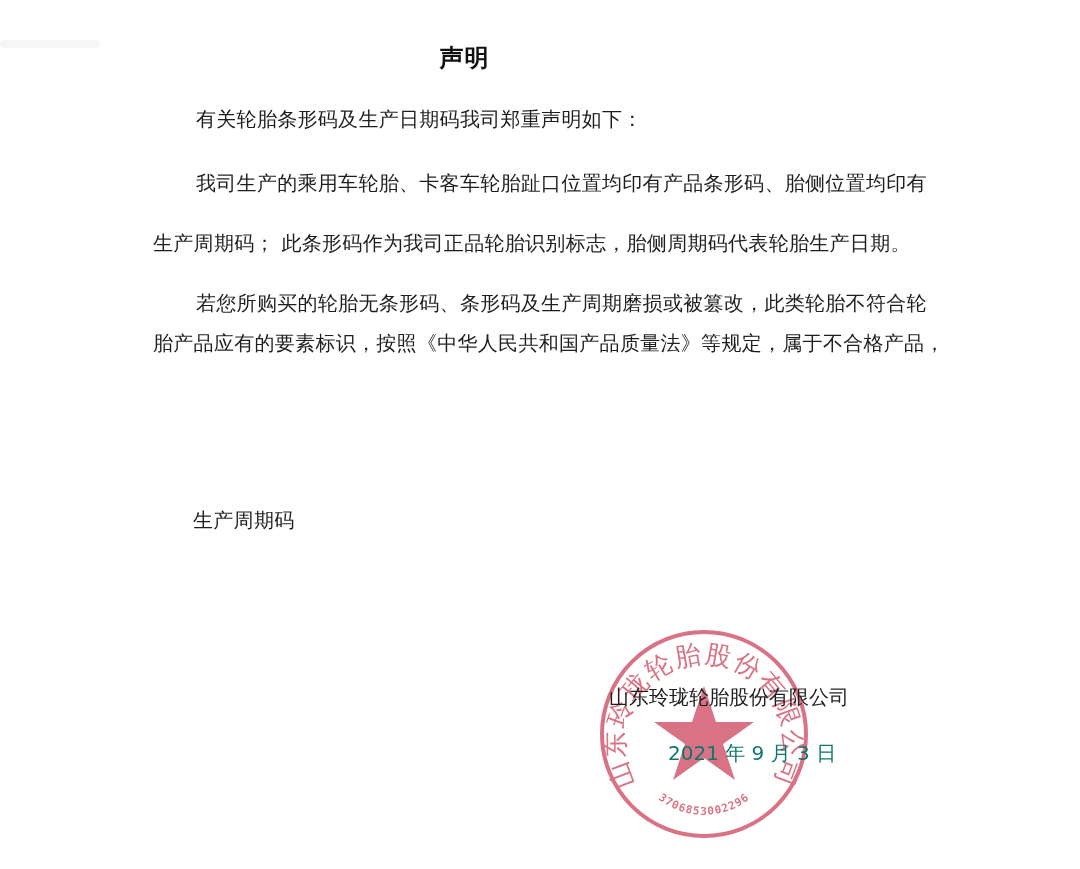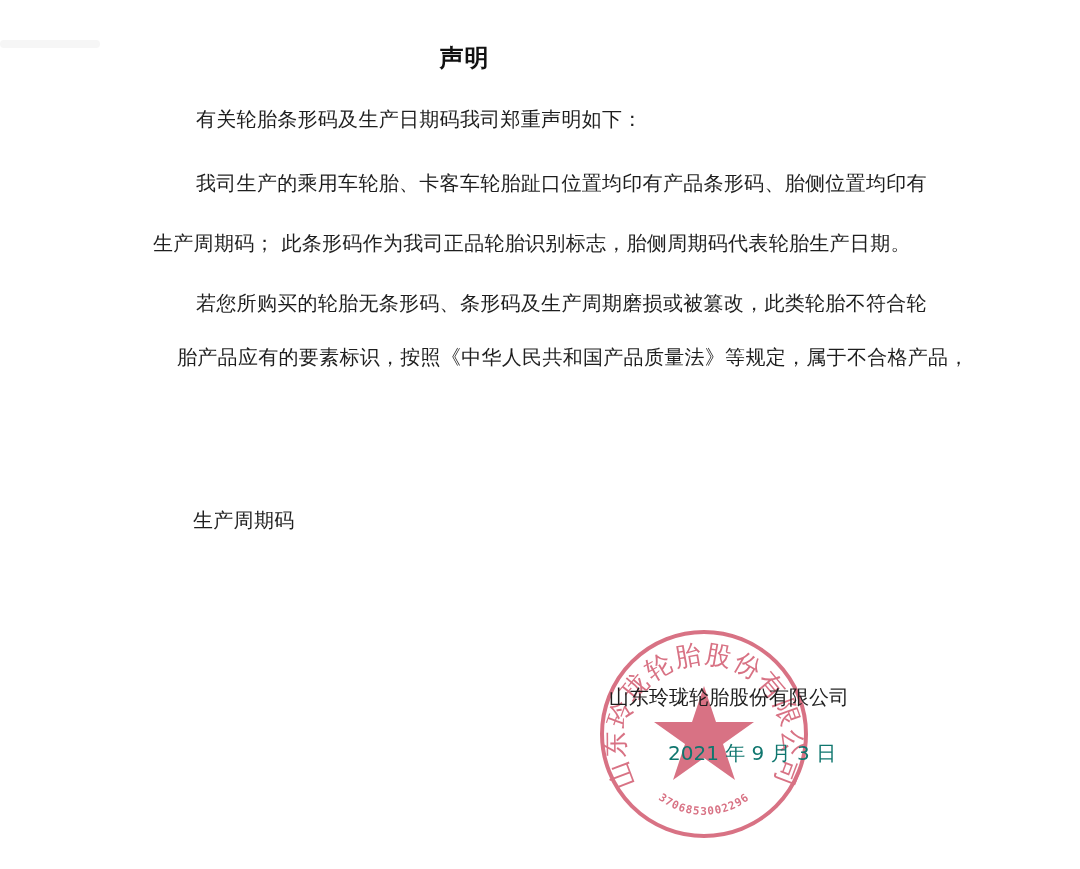--- a/index.html
+++ b/index.html
@@ -29,21 +29,21 @@
   <div class="smudge"></div>
 
   <div class="title">声明</div>
 
   <div class="line" style="left:196px; top:106px;">有关轮胎条形码及生产日期码我司郑重声明如下：</div>
 
   <div class="line" style="left:196px; top:170px;">我司生产的乘用车轮胎、卡客车轮胎趾口位置均印有产品条形码、胎侧位置均印有</div>
   <div class="line" style="left:196px; top:290px;">若您所购买的轮胎无条形码、条形码及生产周期磨损或被篡改，此类轮胎不符合轮</div>
 
   <div class="line" style="left:153px; top:230px;">生产周期码；  此条形码作为我司正品轮胎识别标志，胎侧周期码代表轮胎生产日期。</div>
-  <div class="line" style="left:153px; top:344px;margin-left:24px;">胎产品应有的要素标识，按照《中华人民共和国产品质量法》等规定，属于不合格产品，</div>
+  <div class="line" style="left:153px; top:330px;">胎产品应有的要素标识，按照《中华人民共和国产品质量法》等规定，属于不合格产品，</div>
 
   <div class="line" style="left:193px; top:507px;">生产周期码</div>
 
   <div class="seal">
     <svg viewBox="0 0 212 212">
       <defs>
         <path id="arcTop" d="M 34 150 A 80 80 0 1 1 178 150"></path>
         <path id="arcBottom" d="M 42 150 A 74 74 0 0 0 170 150"></path>
       </defs>
       <circle cx="106" cy="106" r="102" fill="none" stroke="#d0546a" stroke-width="4"></circle>

